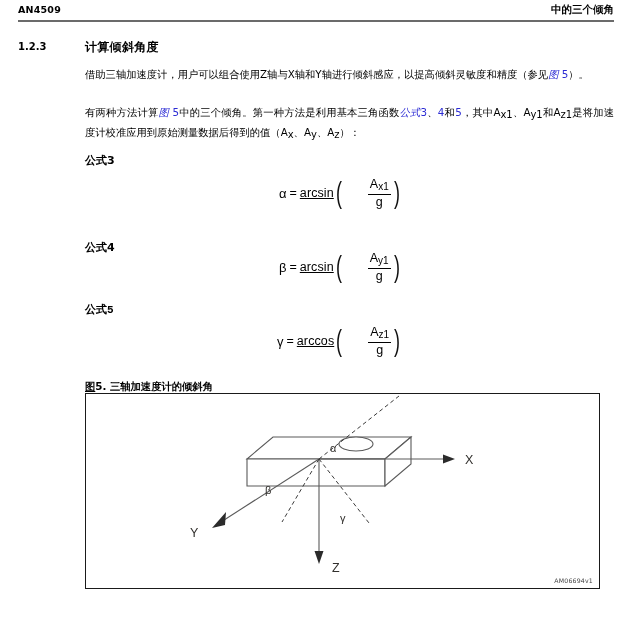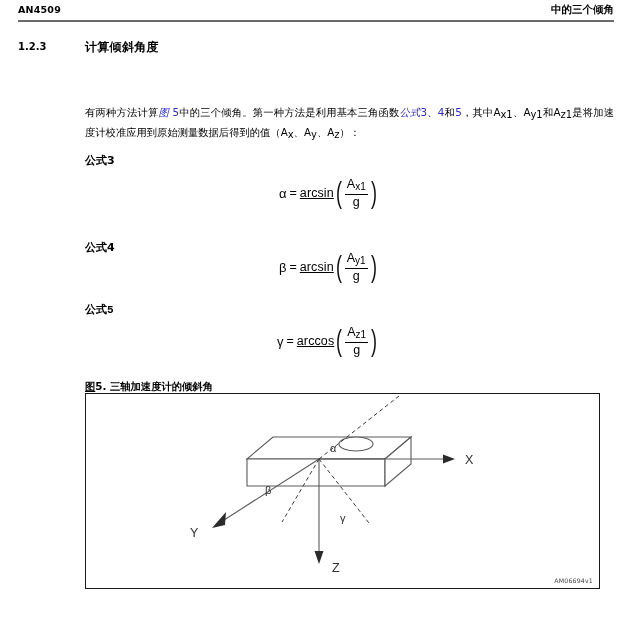--- a/index.html
+++ b/index.html
@@ -132,20 +132,21 @@
     color: #111;
   }
 
   .frac {
     display: inline-flex;
     flex-direction: column;
     align-items: center;
     justify-content: center;
     padding: 0 1px;
     line-height: 1.05;
+    margin-left: 23px;
   }
   .frac .num {
     font-size: 12.5px;
     padding: 0 2px 1px 2px;
   }
   .frac .bar {
     width: 100%;
     min-width: 17px;
     height: 1px;
     background: #000;
@@ -200,20 +201,23 @@
 
   <div class="header">
     <div class="header-left">AN4509</div>
     <div class="header-right">中的三个倾角</div>
     <div class="header-rule"></div>
   </div>
 
   <div class="sec-num">1.2.3</div>
   <div class="sec-title">计算倾斜角度</div>
 
+  <div class="para p1">
+    <span>借助三轴加速度计，用户可以组合使用Z轴与X轴和Y轴进行倾斜感应，以提高倾斜灵敏度和精度（参见</span><a class="lnk it" href="#">图</a><span> </span><a class="lnk" href="#">5</a><span>）。</span>
+  </div>
 
   <div class="para p2">
     <span>有两种方法计算</span><a class="lnk it" href="#">图</a><span> </span><a class="lnk" href="#">5</a><span>中的三个倾角。第一种方法是利用基本三角函数</span><a class="lnk it" href="#">公式</a><a class="lnk" href="#">3</a><span>、</span><a class="lnk" href="#">4</a><span>和</span><a class="lnk" href="#">5</a><span>，其中</span><span>A</span><sub>x1</sub><span>、A</span><sub>y1</sub><span>和A</span><sub>z1</sub><span>是将加速度计校准应用到原始测量数据后得到的值（A</span><sub>x</sub><span>、A</span><sub>y</sub><span>、A</span><sub>z</sub><span>）：</span>
   </div>
 
   <div class="formula-label fl3">公式3</div>
   <div class="formula f3">
     <span class="fvar">α</span>
     <span class="feq">=</span>
     <span class="ffn">arcsin</span>

